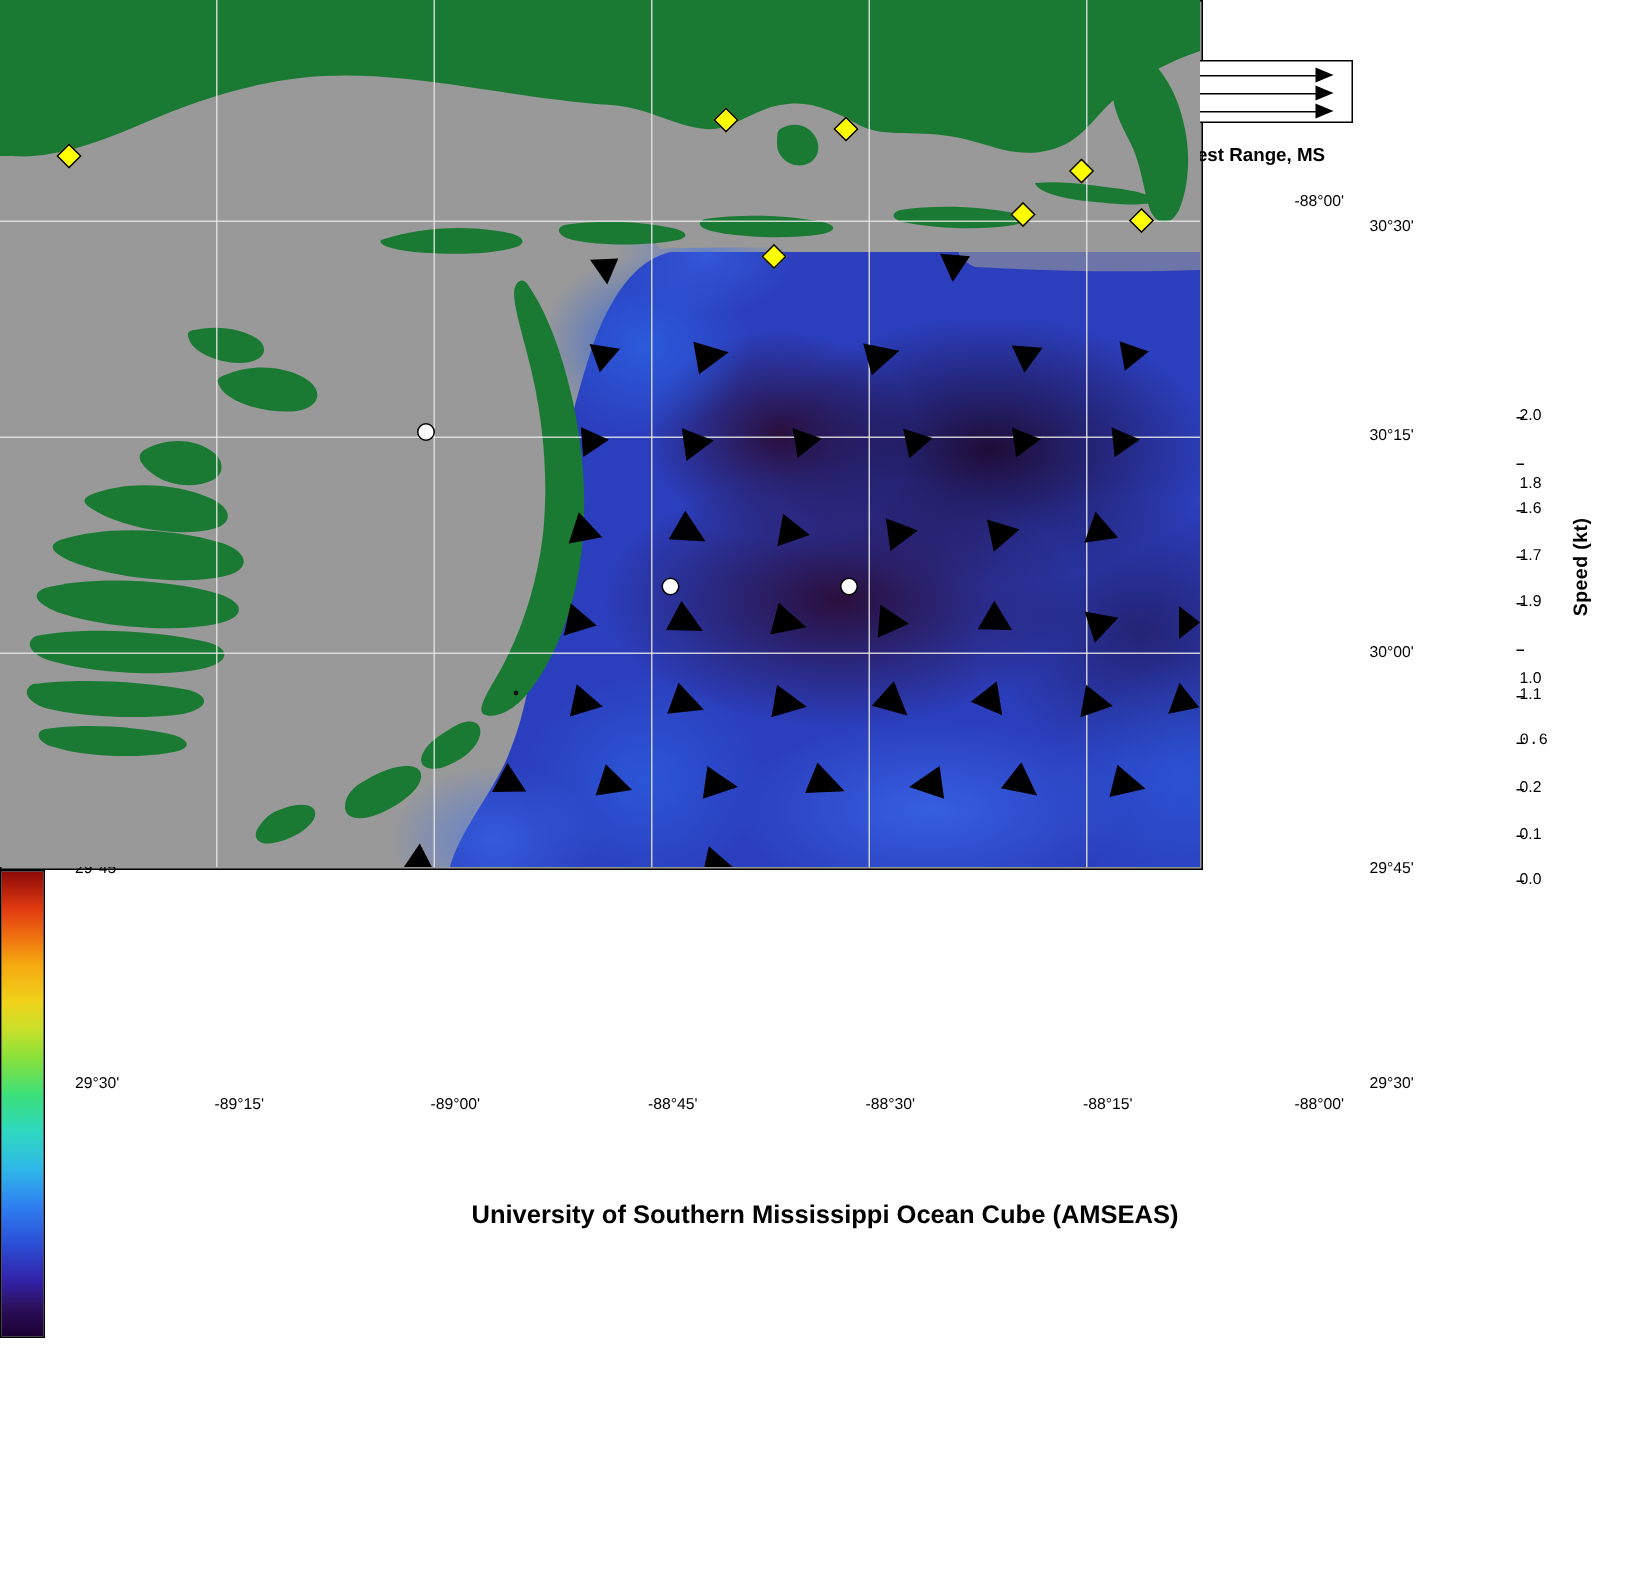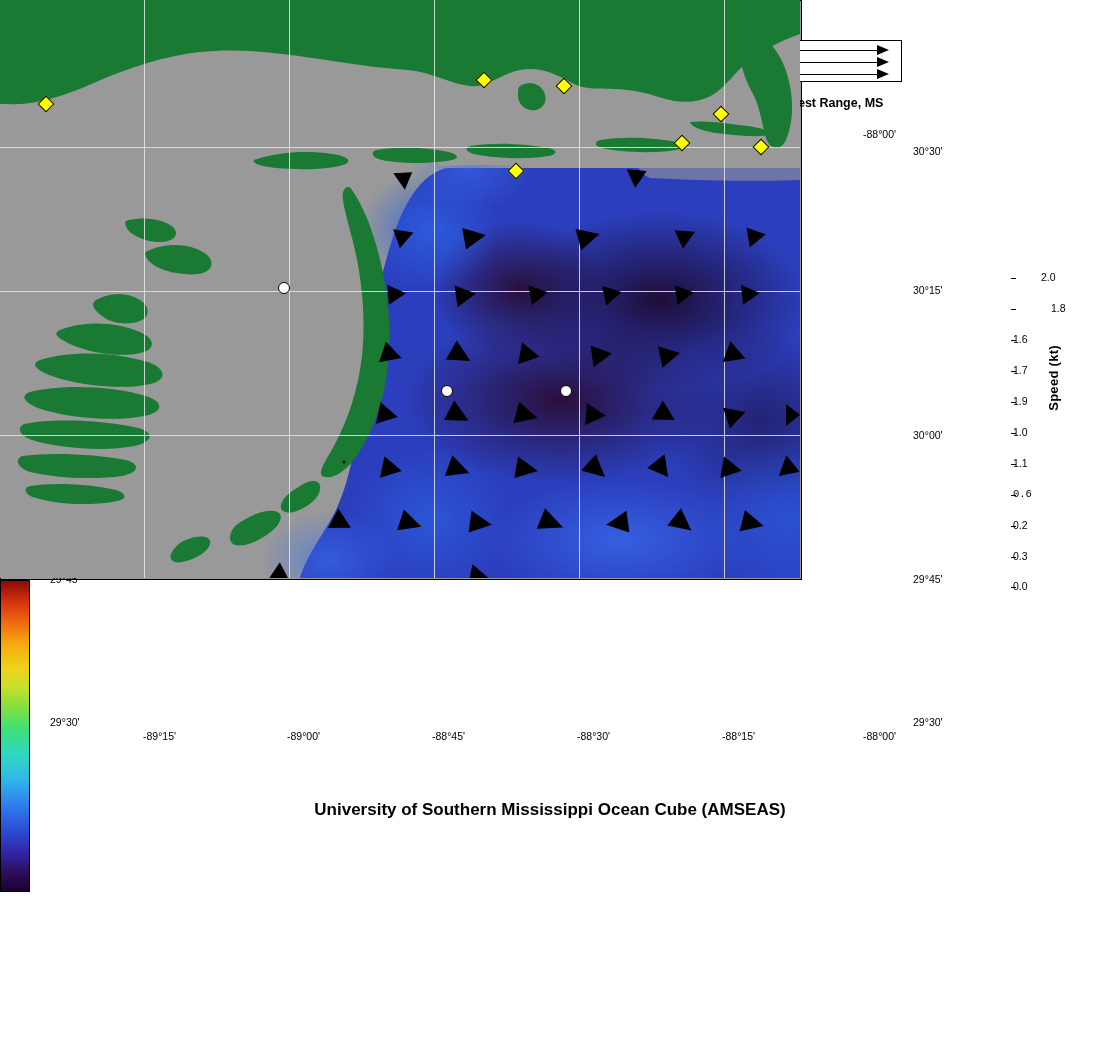--- a/index.html
+++ b/index.html
@@ -323,37 +323,37 @@
     <div class="stn ndbc" style="left:721px;top:114px;"></div>
     <div class="stn ndbc" style="left:682px;top:143px;"></div>
     <div class="stn ndbc" style="left:761px;top:147px;"></div>
     <div class="stn ndbc" style="left:516px;top:171px;"></div>
   </div>
 </div>
 
 <div id="cbar"></div>
 
 <div class="cb-mark" style="top:278px;"></div>
-<div class="cb-tick" style="top:271px;margin-left:28px;">2.0</div>
+<div class="cb-tick" style="top:271px;">2.0</div>
 <div class="cb-mark" style="top:309px;"></div>
-<div class="cb-tick" style="top:302px;margin-left:38px;">1.8</div>
+<div class="cb-tick" style="top:316px;">1.8</div>
 <div class="cb-mark" style="top:340px;"></div>
 <div class="cb-tick" style="top:333px;">1.6</div>
 <div class="cb-mark" style="top:371px;"></div>
 <div class="cb-tick" style="top:364px;">1.7</div>
 <div class="cb-mark" style="top:402px;"></div>
 <div class="cb-tick" style="top:395px;">1.9</div>
 <div class="cb-mark" style="top:433px;"></div>
-<div class="cb-tick" style="top:426px;">1.0</div>
+<div class="cb-tick" style="top:446px;">1.0</div>
 <div class="cb-mark" style="top:464px;"></div>
 <div class="cb-tick" style="top:457px;">1.1</div>
 <div class="cb-mark" style="top:495px;"></div>
 <div class="cb-tick" style="top:488px;font-family:Liberation Mono, monospace;">0.6</div>
 <div class="cb-mark" style="top:526px;"></div>
 <div class="cb-tick" style="top:519px;">0.2</div>
 <div class="cb-mark" style="top:557px;"></div>
-<div class="cb-tick" style="top:550px;">0.3</div>
+<div class="cb-tick" style="top:550px;">0.1</div>
 <div class="cb-mark" style="top:587px;"></div>
 <div class="cb-tick" style="top:580px;">0.0</div>
 
 <div id="cb-label">Speed (kt)</div>
 
 <div class="abs" id="title-bottom">University of Southern Mississippi Ocean Cube (AMSEAS)</div>
 
 </body></html>

